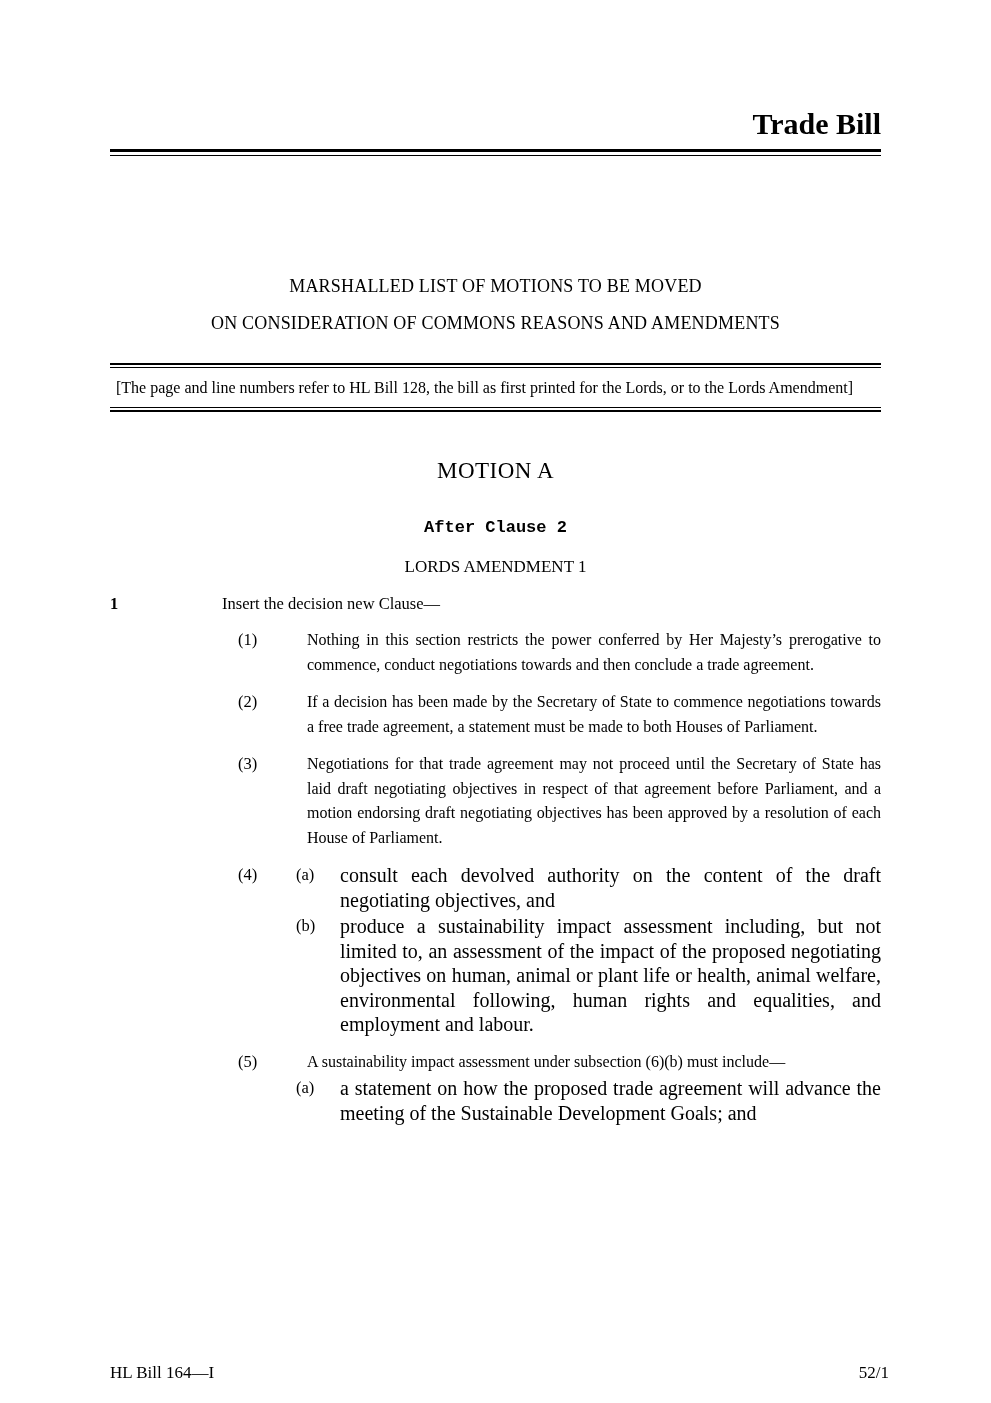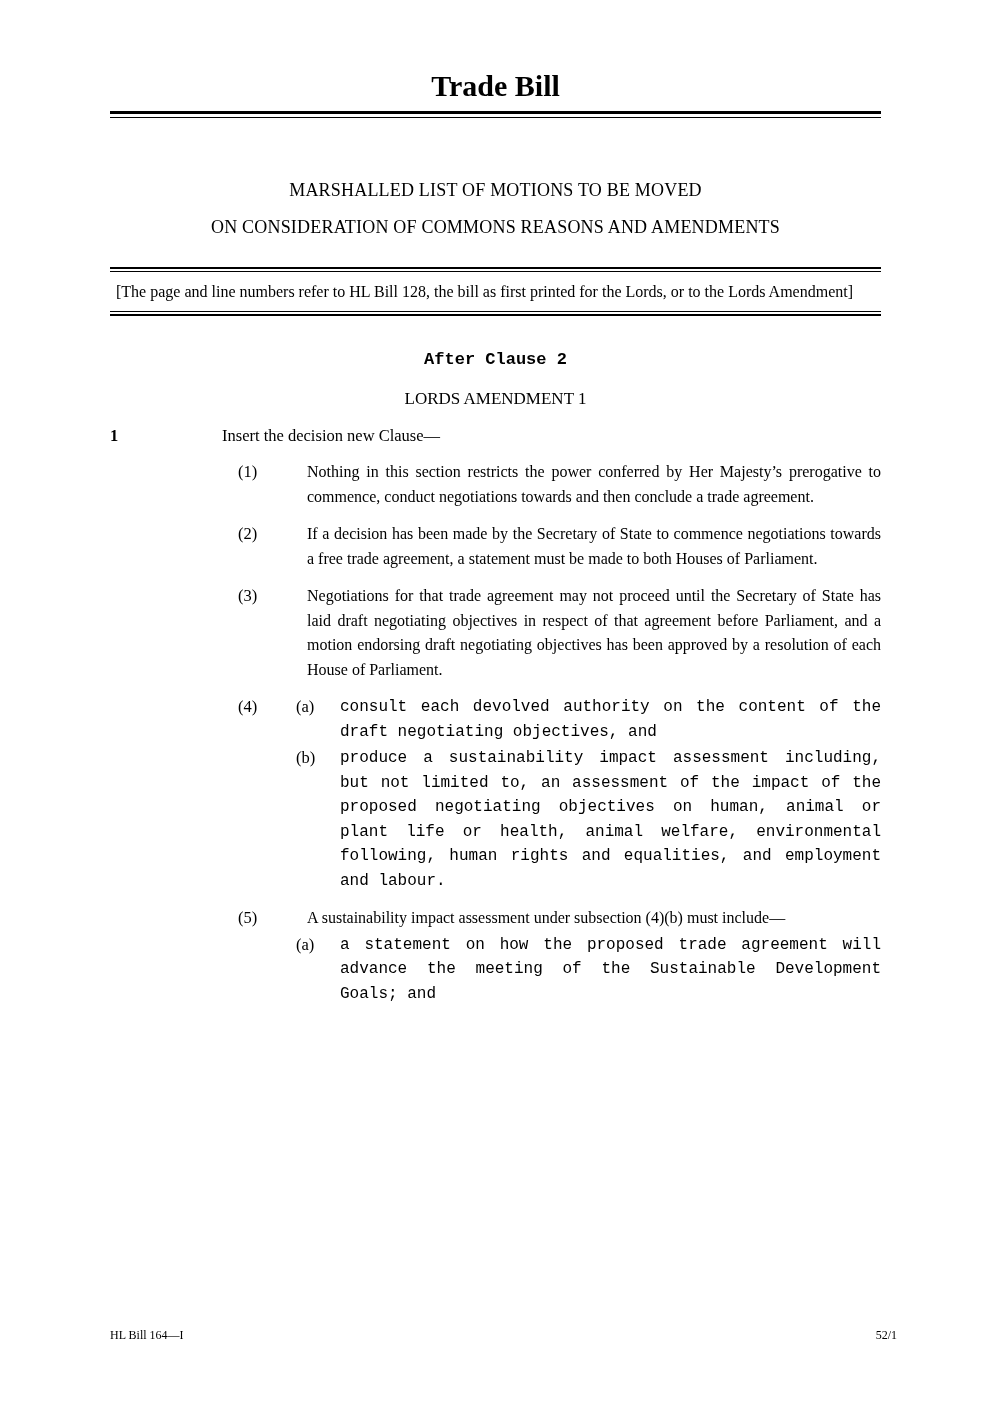--- a/index.html
+++ b/index.html
@@ -18,36 +18,36 @@
   .page {
     position: relative;
     box-sizing: border-box;
     width: 991px;
     height: 1403px;
     padding: 0 110px;
   }
 
   
   .doc-title {
-    margin-top: 68px;
-    text-align: center;
+    margin-top: 106px;
+    text-align: right;
     font-size: 30px;
     font-weight: bold;
     line-height: 36px;
   }
   .rule-thick-thin {
     margin-top: 7px;
     height: 3px;
     border-top: 3px solid #000;
     border-bottom: 1.5px solid #000;
   }
 
   
   .list-heading {
-    margin-top: 62px;
+    margin-top: 120px;
     text-align: center;
     font-size: 18px;
     line-height: 20px;
     letter-spacing: 0.2px;
   }
   .list-heading .line2 {
     margin-top: 17px;
   }
 
   
@@ -150,32 +150,31 @@
   }
   .si-num {
     position: absolute;
     left: -44px;
     top: 0;
     line-height: 24.5px;
   }
   .si-text {
     display: block;
     text-align: justify;
-    font-size: 16px;
-    line-height: 24.5px;
-    font-family: Liberation Mono, monospace;
+    font-size: 20px;
+    line-height: 24.5px;
   }
 
   
   .footer {
     position: absolute;
     left: 110px;
-    right: 94px;
+    right: 102px;
     top: 1256px;
-    font-size: 12px;
+    font-size: 17px;
     line-height: 22px;
   }
   .footer-left { float: left; }
   .footer-right { float: right; }
 </style>
 </head>
 <body>
 
 <div class="page">
 
@@ -186,20 +185,21 @@
     <div class="line1">MARSHALLED LIST OF MOTIONS TO BE MOVED</div>
     <div class="line2">ON CONSIDERATION OF COMMONS REASONS AND AMENDMENTS</div>
   </div>
 
   <div class="note-box">
     <div class="note-rule-top"></div>
     <div class="note-text">[The page and line numbers refer to HL Bill 128, the bill as first printed for the Lords, or to the Lords Amendment]</div>
     <div class="note-rule-bottom"></div>
   </div>
 
+  <div class="motion-heading">MOTION A</div>
 
   <div class="place-heading">After Clause 2</div>
 
   <div class="amendment-heading">LORDS AMENDMENT 1</div>
 
   <div class="amendment">
     <span class="amendment-number">1</span>
     <div class="amendment-body">
       <div class="instruction">Insert the decision new Clause—</div>
 
@@ -229,21 +229,21 @@
             </div>
             <div class="subitem">
               <span class="si-num">(b)</span>
               <span class="si-text">produce a sustainability impact assessment including, but not limited to, an assessment of the impact of the proposed negotiating objectives on human, animal or plant life or health, animal welfare, environmental following, human rights and equalities, and employment and labour.</span>
             </div>
           </div>
         </div>
 
         <div class="subsection">
           <span class="ss-num">(5)</span>
-          <span class="ss-text">A sustainability impact assessment under subsection (4)(b) must include—</span>
+          <span class="ss-text">A sustainability impact assessment under subsection (6)(b) must include—</span>
           <div class="subitems">
             <div class="subitem">
               <span class="si-num">(a)</span>
               <span class="si-text">a statement on how the proposed trade agreement will advance the meeting of the Sustainable Development Goals; and</span>
             </div>
           </div>
         </div>
 
       </div>
     </div>

